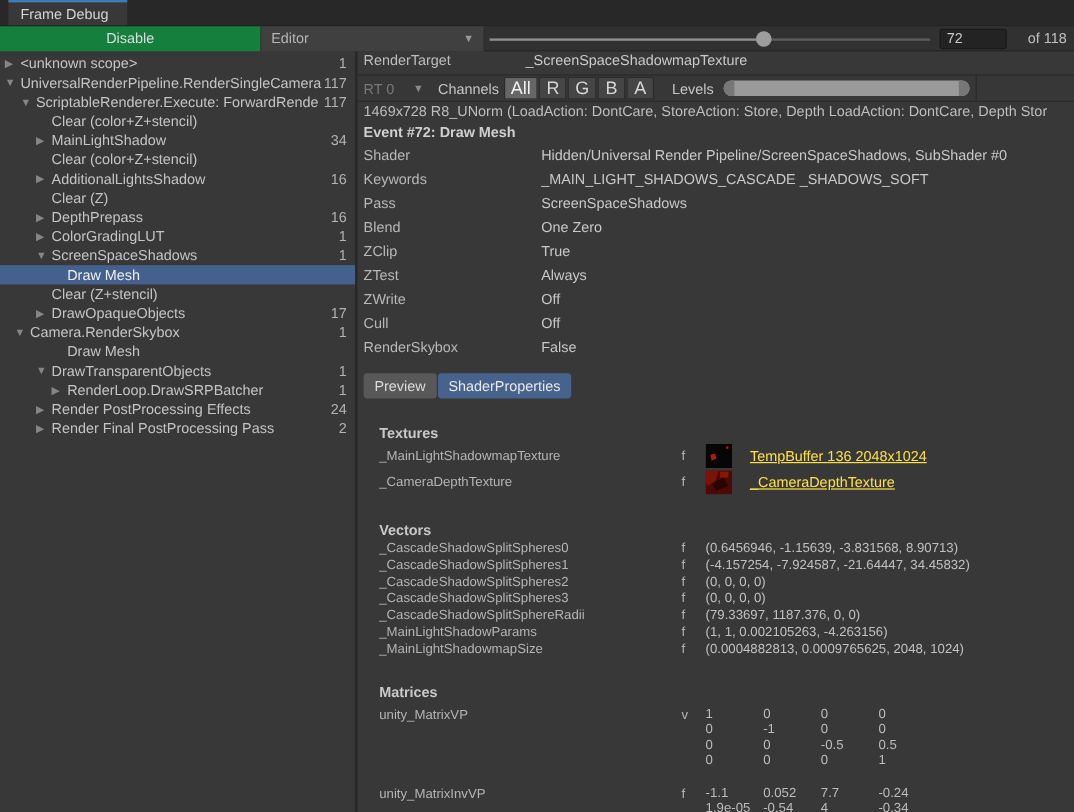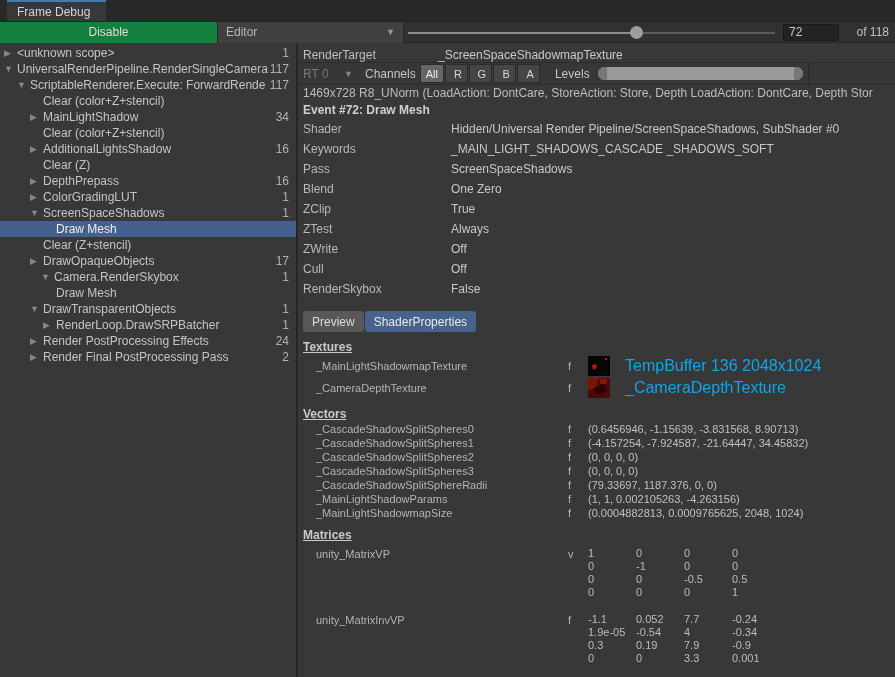--- a/index.html
+++ b/index.html
@@ -50,34 +50,34 @@
   .tree { width: 298px; background: #383838; border-right: 2px solid #262626; padding-top: 2px; overflow: hidden; }
   .trow { height: 16px; line-height: 16px; position: relative; white-space: nowrap; overflow: hidden; cursor: default; }
   .trow .arr { display: inline-block; width: 13px; font-size: 9px; color: #868686; vertical-align: top; }
   .trow .tlabel { color: #c4c4c4; }
   .trow .tcount { position: absolute; right: 7px; top: 0; color: #b2b2b2; background: inherit; padding-left: 4px; }
   .trow.selected { background: #44618d; }
   .trow.selected .tlabel { color: #eeeeee; }
 
   
   .details { flex: 1; background: #383838; overflow: hidden; }
-  .rt-row { height: 19px; display: flex; align-items: flex-end; padding-left: 5px; }
+  .rt-row { height: 19px; display: flex; align-items: flex-start; padding-left: 5px; }
   .rt-row .k { width: 135px; color: #bdbdbd; }
   .rt-row .v { color: #c9c9c9; }
 
   .rt-toolbar {
     height: 23px; background: #373737; border-top: 1px solid #2a2a2a; border-bottom: 1px solid #2a2a2a;
     display: flex; align-items: center; padding-left: 5px;
   }
   .rt-dd { width: 56px; color: #787878; display: flex; align-items: center; cursor: default; }
   .rt-dd .caret { margin-left: auto; margin-right: 6px; font-size: 9px; color: #8a8a8a; }
   .ch-label { margin: 0 4px 0 6px; color: #c6c6c6; }
   .ch-btn {
     min-width: 23px; height: 19px; margin-right: 1px; background: #454545; border: 1px solid #2b2b2b;
-    color: #d6d6d6; font: inherit; font-size: 11px; padding: 0 5px; cursor: pointer; text-align: right;
+    color: #d6d6d6; font: inherit; font-size: 15px; padding: 0 5px; cursor: pointer;
   }
   .ch-btn.active { background: #666666; color: #f0f0f0; }
   .lv-label { margin: 0 8px 0 14px; color: #c6c6c6; }
   .lv-slider { width: 205px; height: 13px; position: relative; }
   .lv-slider .bar { position: absolute; inset: 0; background: #9a9a9a; border-radius: 7px; }
   .lv-slider .cap-l, .lv-slider .cap-r { position: absolute; top: 0; width: 9px; height: 13px; background: #777777; }
   .lv-slider .cap-l { left: 0; border-radius: 7px 0 0 7px; }
   .lv-slider .cap-r { right: 0; border-radius: 0 7px 7px 0; }
   .rt-toolbar .tb-divider { width: 1px; height: 23px; background: #2a2a2a; margin-left: 5px; }
 
@@ -88,28 +88,28 @@
   .kv .k { width: 148px; color: #b8b8b8; flex-shrink: 0; }
   .kv .v { color: #c8c8c8; white-space: nowrap; }
 
   .tabs { margin: 12px 0 0 5px; display: flex; gap: 1px; }
   .ptab {
     height: 21px; padding: 0 9px; border: none; border-radius: 3px; font: inherit; cursor: pointer;
     background: #585858; color: #dcdcdc;
   }
   .ptab.active { background: #47628c; color: #e8e8e8; }
 
-  .sec-title { margin-top: 8px; padding-left: 5px; font-weight: bold; color: #c9c9c9; height: 15px; line-height: 15px; text-decoration: underline; }
+  .sec-title { margin-top: 22px; padding-left: 18px; font-weight: bold; color: #c9c9c9; height: 15px; line-height: 15px; }
 
   .prow { display: flex; align-items: center; padding-left: 18px; font-size: 11px; }
   .prow .pname { width: 252px; color: #b4b4b4; flex-shrink: 0; }
   .prow .pflag { width: 20px; color: #b4b4b4; flex-shrink: 0; }
   .tex-row { height: 22px; }
   .tex-row .thumb { width: 22px; height: 20px; margin-right: 15px; flex-shrink: 0; }
-  .tex-row .pval { color: #0ea5e9; font-size: 16px; }
+  .tex-row .pval { color: #fde047; font-size: 12px; text-decoration: underline; }
   .vec-row { height: 14px; }
   .vec-row .pval { color: #c0c0c0; white-space: nowrap; }
 
   .mat-block { display: flex; align-items: flex-start; padding-left: 18px; font-size: 11px; margin-top: 4px; }
   .mat-block .pname { width: 252px; color: #b4b4b4; flex-shrink: 0; line-height: 14px; }
   .mat-block .pflag { width: 20px; color: #b4b4b4; flex-shrink: 0; line-height: 14px; }
   .mgrid { display: grid; grid-template-columns: 48px 48px 48px 48px; line-height: 13px; color: #bcbcbc; }
   .mat-gap { height: 10px; }
 </style>
 </head>
@@ -148,21 +148,21 @@
       <div class="trow" style="padding-left:30px"><span class="arr">▶</span><span class="tlabel">MainLightShadow</span><span class="tcount">34</span></div>
       <div class="trow" style="padding-left:30px"><span class="arr"></span><span class="tlabel">Clear (color+Z+stencil)</span><span class="tcount"></span></div>
       <div class="trow" style="padding-left:30px"><span class="arr">▶</span><span class="tlabel">AdditionalLightsShadow</span><span class="tcount">16</span></div>
       <div class="trow" style="padding-left:30px"><span class="arr"></span><span class="tlabel">Clear (Z)</span><span class="tcount"></span></div>
       <div class="trow" style="padding-left:30px"><span class="arr">▶</span><span class="tlabel">DepthPrepass</span><span class="tcount">16</span></div>
       <div class="trow" style="padding-left:30px"><span class="arr">▶</span><span class="tlabel">ColorGradingLUT</span><span class="tcount">1</span></div>
       <div class="trow" style="padding-left:30px"><span class="arr">▼</span><span class="tlabel">ScreenSpaceShadows</span><span class="tcount">1</span></div>
       <div class="trow selected" style="padding-left:43px"><span class="arr"></span><span class="tlabel">Draw Mesh</span><span class="tcount"></span></div>
       <div class="trow" style="padding-left:30px"><span class="arr"></span><span class="tlabel">Clear (Z+stencil)</span><span class="tcount"></span></div>
       <div class="trow" style="padding-left:30px"><span class="arr">▶</span><span class="tlabel">DrawOpaqueObjects</span><span class="tcount">17</span></div>
-      <div class="trow" style="padding-left:41px"><span class="arr">▼</span><span class="tlabel">Camera.RenderSkybox</span><span class="tcount">1</span></div>
+      <div class="trow" style="padding-left:12px"><span class="arr">▼</span><span class="tlabel">Camera.RenderSkybox</span><span class="tcount">1</span></div>
       <div class="trow" style="padding-left:43px"><span class="arr"></span><span class="tlabel">Draw Mesh</span><span class="tcount"></span></div>
       <div class="trow" style="padding-left:30px"><span class="arr">▼</span><span class="tlabel">DrawTransparentObjects</span><span class="tcount">1</span></div>
       <div class="trow" style="padding-left:43px"><span class="arr">▶</span><span class="tlabel">RenderLoop.DrawSRPBatcher</span><span class="tcount">1</span></div>
       <div class="trow" style="padding-left:30px"><span class="arr">▶</span><span class="tlabel">Render PostProcessing Effects</span><span class="tcount">24</span></div>
       <div class="trow" style="padding-left:30px"><span class="arr">▶</span><span class="tlabel">Render Final PostProcessing Pass</span><span class="tcount">2</span></div>
     </div>
 
     <div class="details">
 
       <div class="rt-row">

